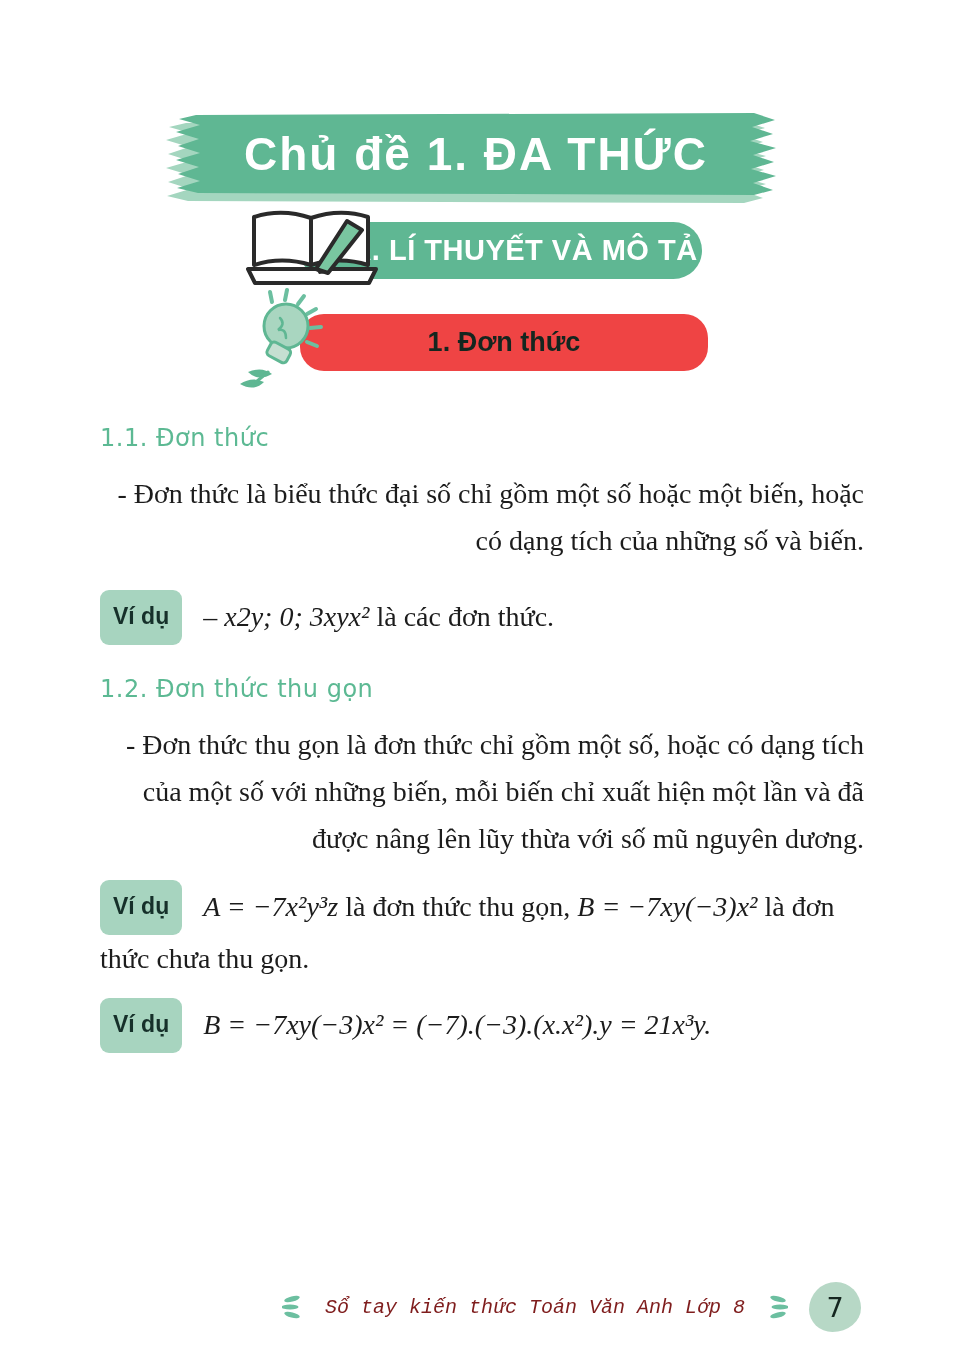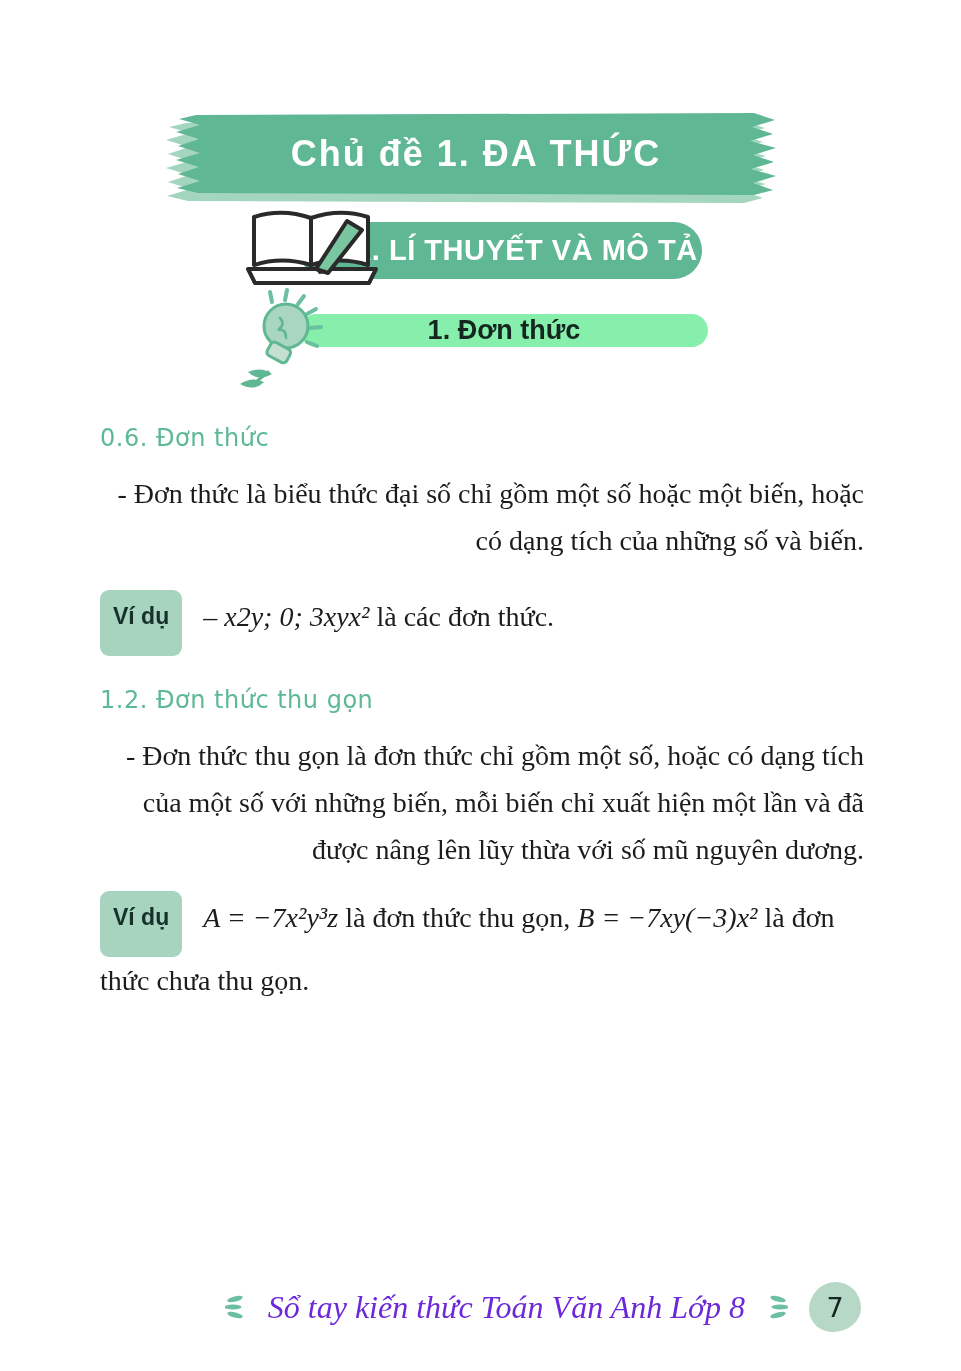--- a/index.html
+++ b/index.html
@@ -17,76 +17,76 @@
     clip-path: polygon(20px 3px, 578px 1px, 599px 8px, 576px 15px, 597px 22px,
       574px 29px, 600px 36px, 577px 43px, 598px 50px, 575px 57px, 600px 64px,
       577px 71px, 597px 78px, 578px 83px, 22px 81px, 1px 76px, 24px 69px,
       2px 62px, 23px 55px, 0px 48px, 24px 41px, 2px 34px, 23px 27px, 0px 20px,
       24px 13px, 3px 7px);
   }
   .banner-back  { background:#a4d6bf; transform:translate(-10px,8px); }
   .banner-front { background:#5fb793; display:flex; align-items:center; justify-content:center; }
   .banner-title {
     font-family:"Liberation Sans", sans-serif; font-weight:600;
-    font-size:36px; letter-spacing:2px; color:#ffffff;
+    font-size:46px; letter-spacing:2px; color:#ffffff;
   }
 
   
   .pill-a {
     position:absolute; left:300px; top:222px; width:402px; height:57px;
     background:#5fb793; border-radius:29px;
     display:flex; align-items:center; justify-content:center; padding-left:46px;
   }
   .pill-a-label {
     font-family:"Liberation Sans", sans-serif; font-weight:600;
     font-size:29px; color:#ffffff; letter-spacing:0.5px;
   }
   .book-icon { position:absolute; left:240px; top:207px; width:144px; height:84px; }
 
   
   .pill-b {
-    position:absolute; left:300px; top:314px; width:408px; height:33px;
-    background:#86efac; border-radius:24px;
+    position:absolute; left:300px; top:314px; width:408px; height:57px;
+    background:#ef4444; border-radius:24px;
     display:flex; align-items:center; justify-content:center;
   }
   .pill-b-label {
     font-family:"Liberation Sans", sans-serif; font-weight:700;
     font-size:27px; color:#14261f;
   }
   .bulb-icon { position:absolute; left:228px; top:288px; width:104px; height:104px; }
 
   
   .content { position:absolute; left:100px; top:424px; width:764px; }
   .sec-heading {
     font-family:"DejaVu Sans", sans-serif; font-size:24px; font-weight:400;
     color:#5cb993; letter-spacing:0.5px; margin-bottom:18px;
   }
   .para { font-size:28px; line-height:47px; margin-bottom:18px; text-align:right; }
   .example { font-size:28px; line-height:47px; margin-bottom:16px; }
   .badge {
     display:inline-block; background:#a7d4bf; border-radius:9px;
     font-family:"Liberation Sans", sans-serif; font-weight:700;
-    font-size:23px; color:#16302a; padding:3px 13px 16px;
+    font-size:23px; color:#16302a; padding:3px 13px 5px;
     margin-right:14px; vertical-align:2px;
   }
   .math { font-style:italic; font-family:"Liberation Serif", serif; }
   .radical { font-style:normal; }
   .radicand { font-style:italic; text-decoration:overline; }
   .mb-lg { margin-bottom:26px; }
   .mb-xl { margin-bottom:30px; }
   .mathline { font-size:28px; line-height:47px; margin-bottom:22px; }
 
   
   .footer {
     position:absolute; top:1282px; right:100px;
     display:flex; align-items:center; gap:13px;
   }
   .footer-title {
-    font-family:Liberation Serif, serif; font-style:italic;
-    font-size:32px; color:#6d28d9;
+    font-family:Liberation Mono, monospace; font-style:italic;
+    font-size:20px; color:#7f1d1d;
   }
   .leaf-deco { width:30px; height:30px; flex:0 0 auto; }
   .page-circle {
     width:52px; height:50px; background:#b7d8c6;
     border-radius: 52% 48% 55% 45% / 55% 52% 48% 45%;
     display:flex; align-items:center; justify-content:center;
     margin-left:8px;
   }
   .page-num {
     font-family:"DejaVu Sans", sans-serif; font-size:27px; color:#14261f;
@@ -130,40 +130,44 @@
     <circle cx="58" cy="38" r="22" fill="#a9d6c0" stroke="#5fb793" stroke-width="3"></circle>
     <path d="M52,30 q6,6 -2,12 q8,-2 8,8" fill="none" stroke="#5fb793" stroke-width="2.5" stroke-linecap="round"></path>
     <rect x="40" y="57" width="22" height="15" rx="4" transform="rotate(28 51 64)" fill="#c5dfd1" stroke="#5fb793" stroke-width="3"></rect>
     <path d="M20,84 q14,-6 24,2 q-14,8 -24,-2 Z" fill="#5fb793"></path>
     <path d="M12,96 q12,-8 24,-2 q-10,10 -24,2 Z" fill="#5fb793"></path>
     <path d="M28,94 l12,-10" stroke="#5fb793" stroke-width="3" stroke-linecap="round"></path>
   </svg>
 
   <div class="content">
 
-    <div class="sec-heading">0.6. Đơn thức</div>
+    <div class="sec-heading">1.1. Đơn thức</div>
 
     <p class="para mb-lg">- Đơn thức là biểu thức đại số chỉ gồm một số hoặc một biến, hoặc có dạng tích của những số và biến.</p>
 
     <p class="example mb-xl">
       <span class="badge">Ví dụ</span>
       <span class="math">– x2y; 0; 3xyx²</span><span> là các đơn thức.</span>
     </p>
 
 
     <div class="sec-heading">1.2. Đơn thức thu gọn</div>
 
     <p class="para">- Đơn thức thu gọn là đơn thức chỉ gồm một số, hoặc có dạng tích của một số với những biến, mỗi biến chỉ xuất hiện một lần và đã được nâng lên lũy thừa với số mũ nguyên dương.</p>
 
     <p class="example">
       <span class="badge">Ví dụ</span>
       <span class="math">A = −7x²y³z</span><span> là đơn thức thu gọn, </span><span class="math">B = −7xy(−3)x²</span><span> là đơn thức chưa thu gọn.</span>
     </p>
 
 
+    <p class="example">
+      <span class="badge">Ví dụ</span>
+      <span class="math">B = −7xy(−3)x² = (−7).(−3).(x.x²).y = 21x³y.</span>
+    </p>
 
   </div>
 
   <div class="footer">
     <svg class="leaf-deco" viewBox="0 0 30 30">
       <g fill="#6cbfa0">
         <ellipse cx="10" cy="7" rx="8" ry="2.6" transform="rotate(-14 10 7)"></ellipse>
         <ellipse cx="8" cy="15" rx="8.5" ry="2.6"></ellipse>
         <ellipse cx="10" cy="23" rx="8" ry="2.6" transform="rotate(14 10 23)"></ellipse>
       </g>

